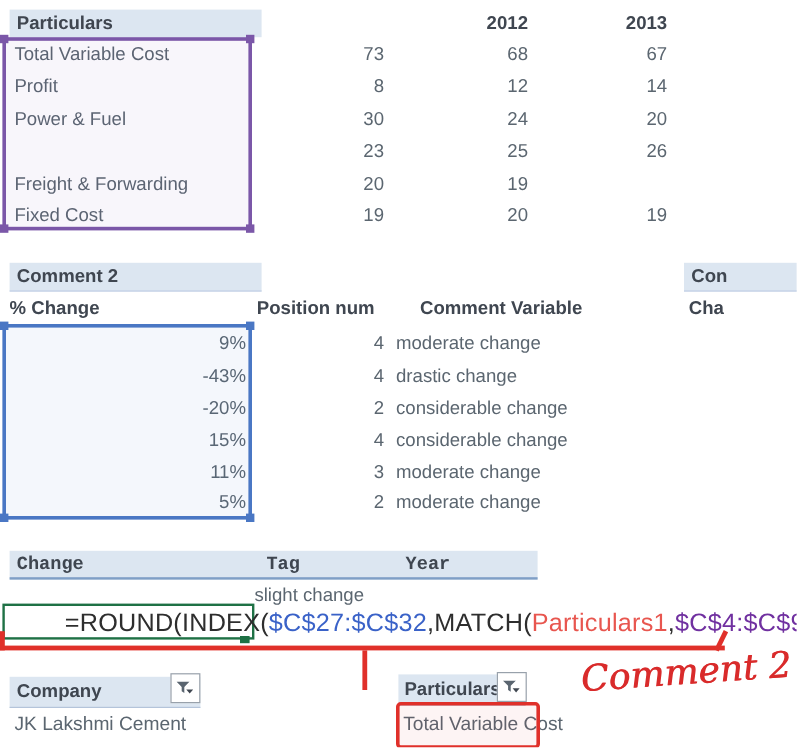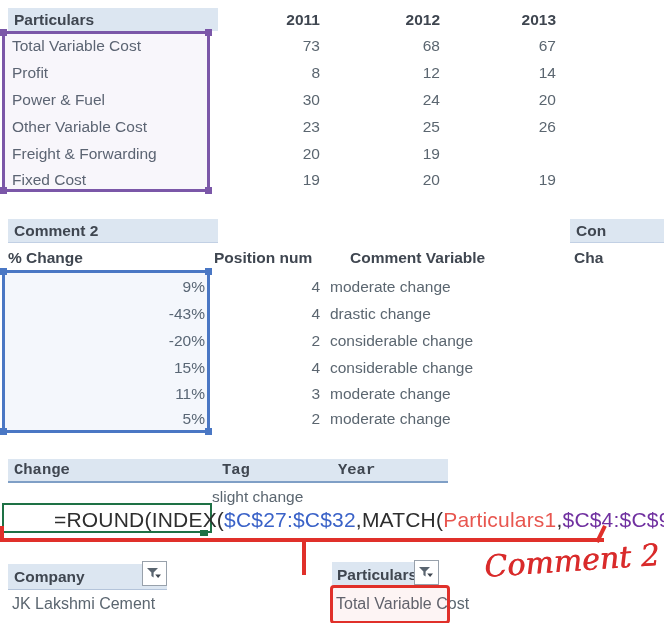--- a/index.html
+++ b/index.html
@@ -53,21 +53,20 @@
   .val-txt{color:#5b6670;font-size:16px;}
 </style>
 </head>
 <body>
 
 <div id="canvas">
 
   <div class="abs hdr-fill" style="left:8px;top:8px;width:210px;height:23px;"></div>
   <div class="row" style="top:8px;height:23px;line-height:23px;">
     <span class="cell bold t1-label" style="left:14px;">Particulars</span>
-    <span class="cell bold r t1-y1">2011</span>
     <span class="cell bold r t1-y2">2012</span>
     <span class="cell bold r t1-y3">2013</span>
   </div>
 
   <div class="row" style="top:33px">
     <span class="cell t1-label">Total Variable Cost</span>
     <span class="cell r t1-y1">73</span>
     <span class="cell r t1-y2">68</span>
     <span class="cell r t1-y3">67</span>
   </div>
@@ -77,21 +76,20 @@
     <span class="cell r t1-y2">12</span>
     <span class="cell r t1-y3">14</span>
   </div>
   <div class="row" style="top:87px">
     <span class="cell t1-label">Power &amp; Fuel</span>
     <span class="cell r t1-y1">30</span>
     <span class="cell r t1-y2">24</span>
     <span class="cell r t1-y3">20</span>
   </div>
   <div class="row" style="top:114px">
-    <span class="cell t1-label">Other Variable Cost</span>
     <span class="cell r t1-y1">23</span>
     <span class="cell r t1-y2">25</span>
     <span class="cell r t1-y3">26</span>
   </div>
   <div class="row" style="top:141px">
     <span class="cell t1-label">Freight &amp; Forwarding</span>
     <span class="cell r t1-y1">20</span>
     <span class="cell r t1-y2">19</span>
   </div>
   <div class="row" style="top:167px">

